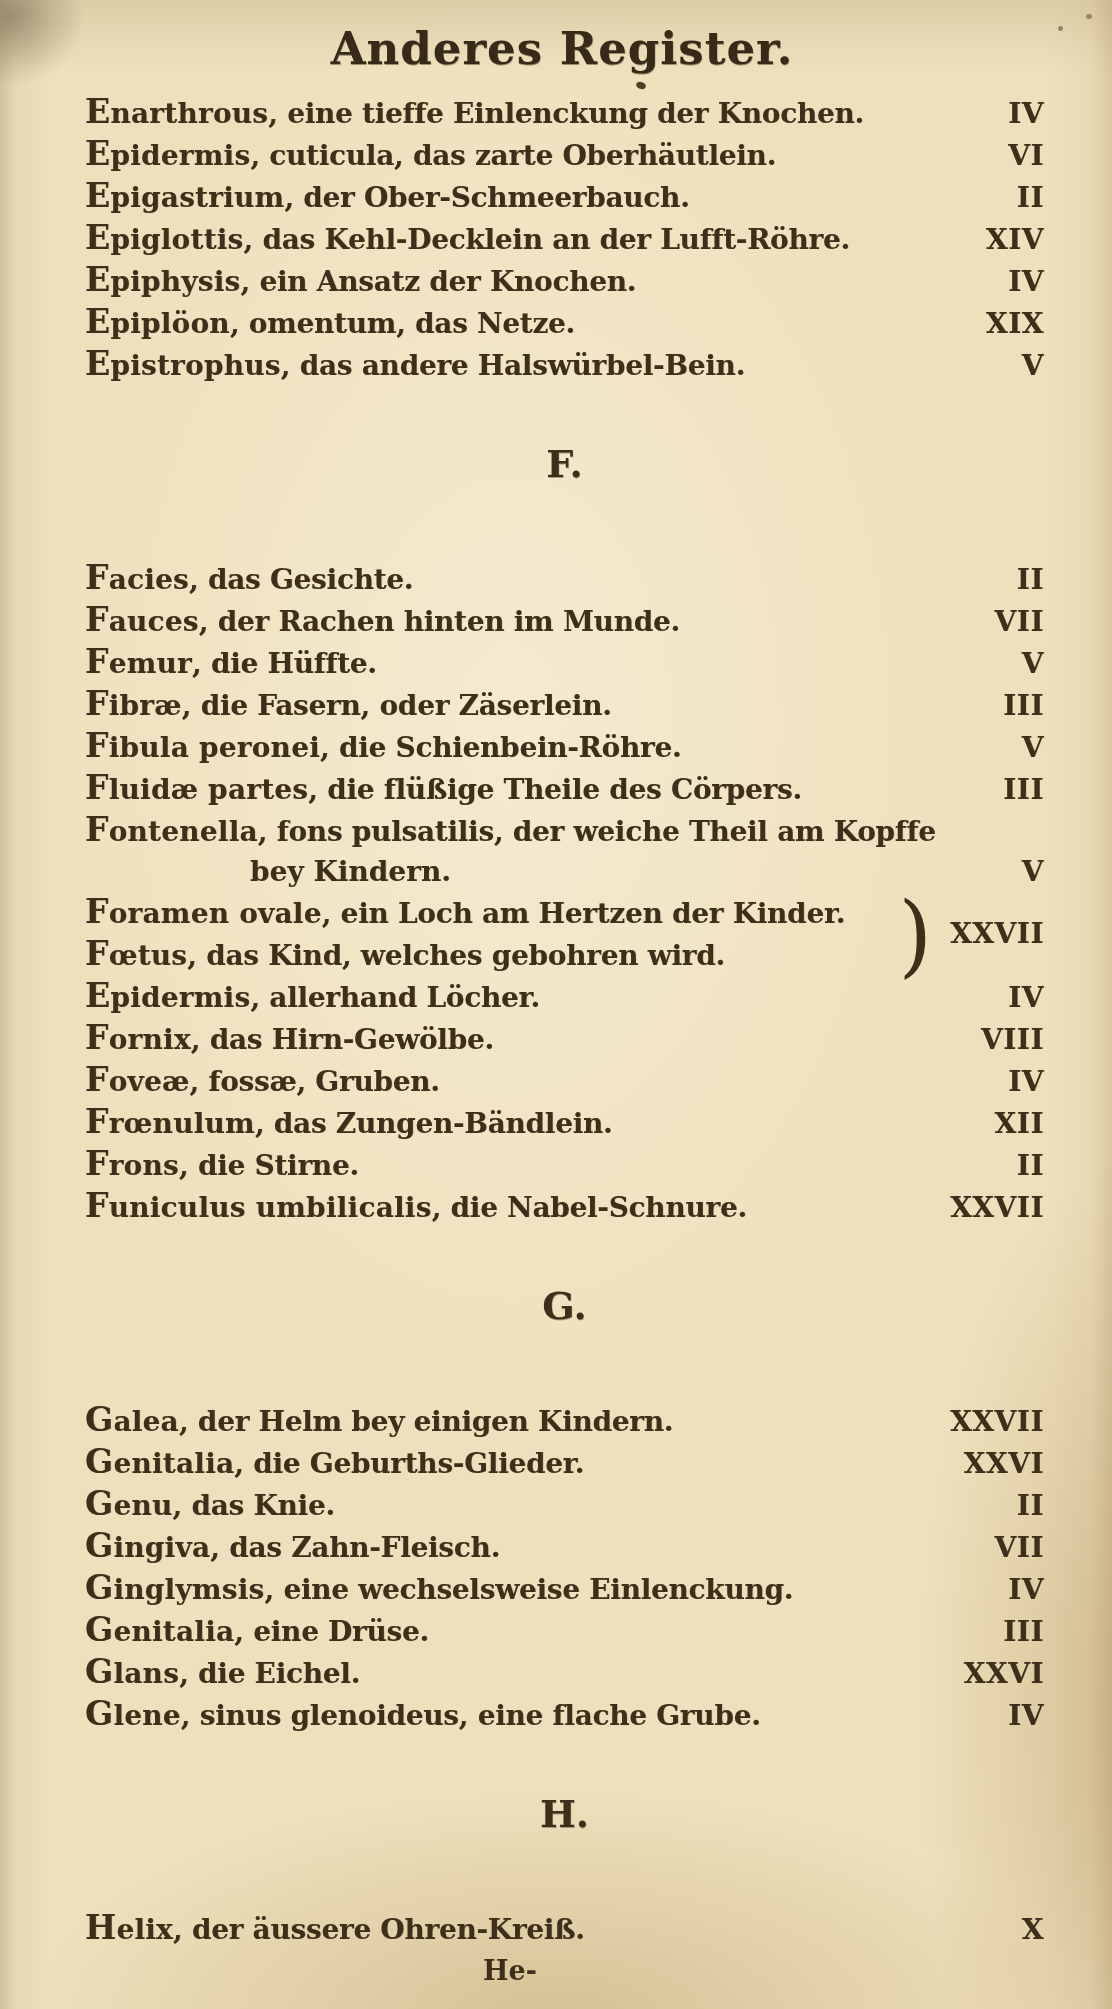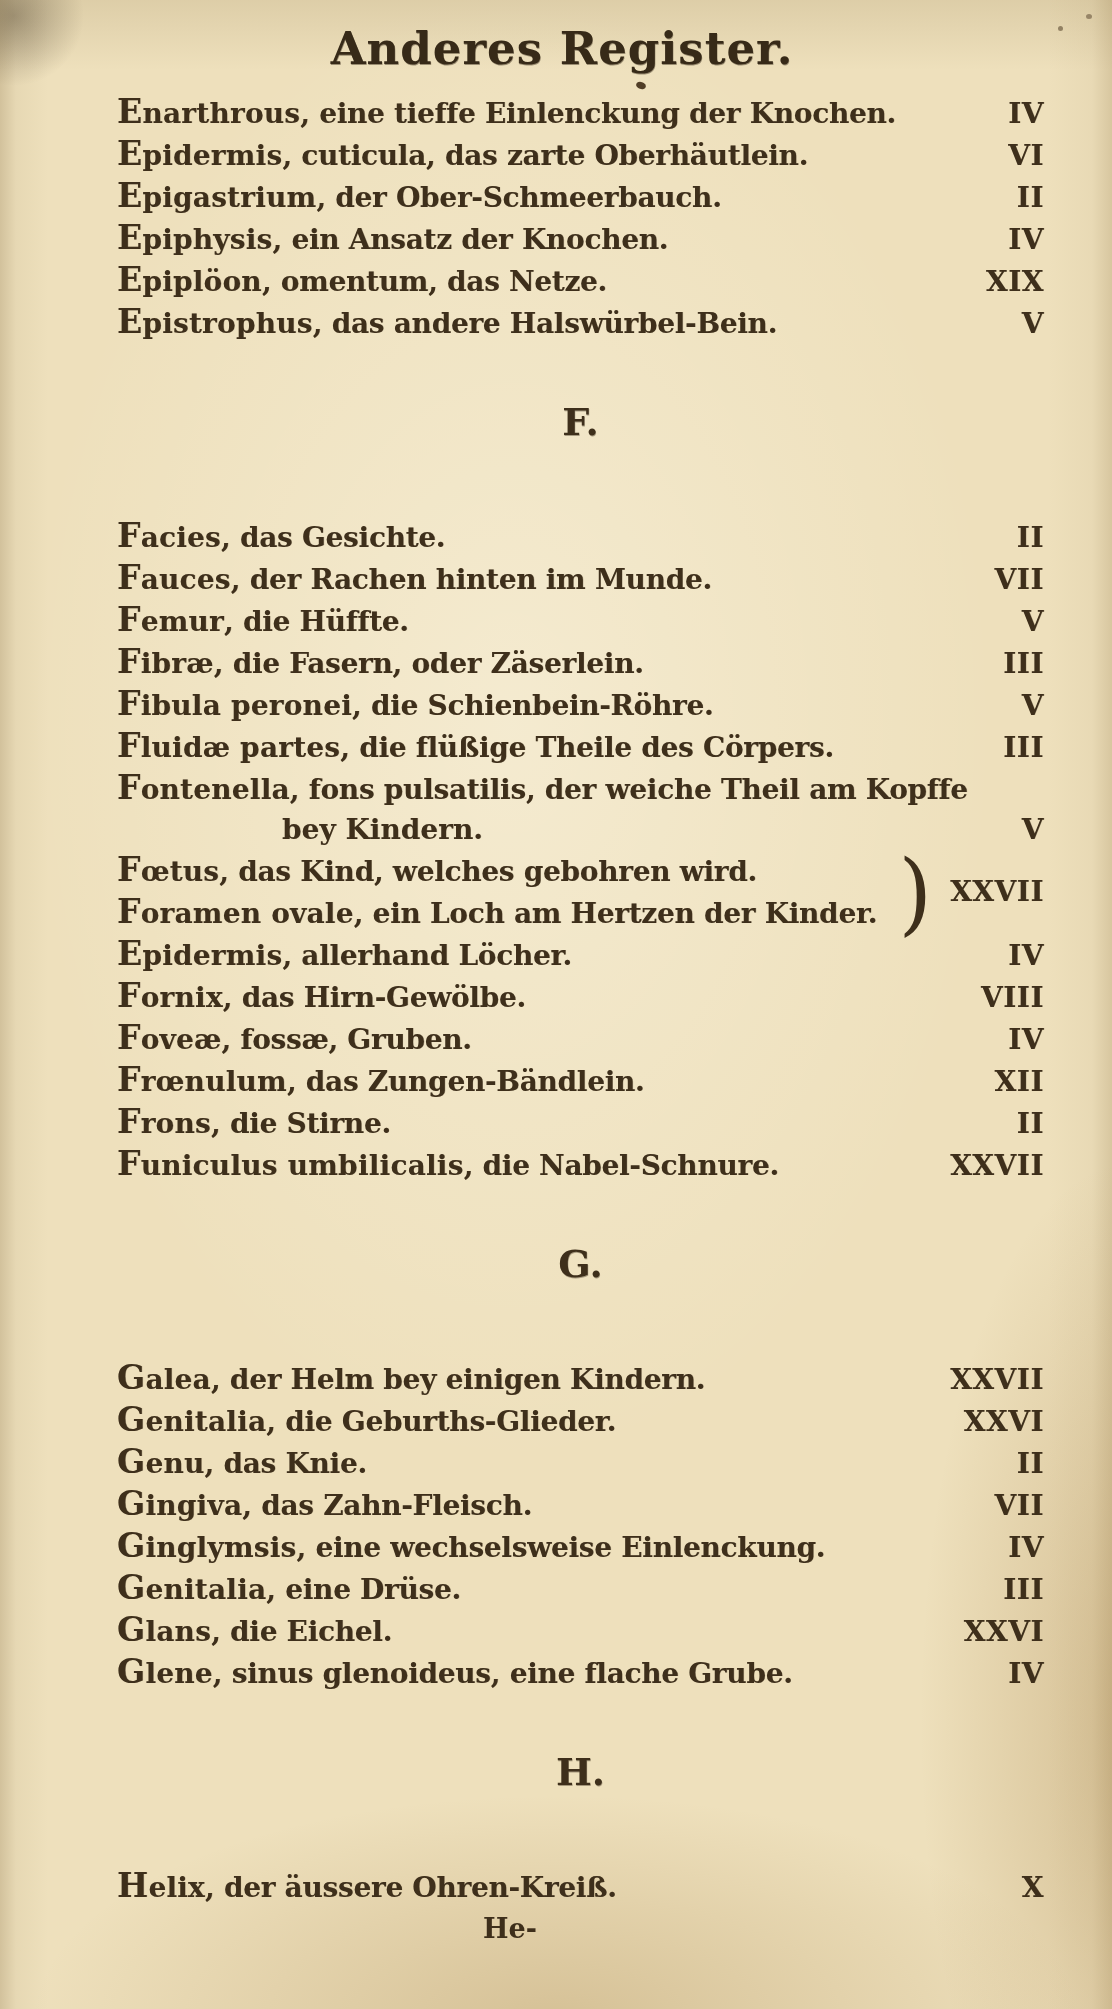--- a/index.html
+++ b/index.html
@@ -22,21 +22,21 @@
       #eee0bc;
   }
   .title{
     margin:0;padding-top:20px;height:58px;line-height:58px;
     text-align:center;
     font-size:45px;font-weight:700;letter-spacing:1px;
     color:#372a18;
     text-shadow:0.5px 0.5px 0 rgba(55,42,24,0.45);
     padding-left:12px;
   }
-  .register{padding:14px 68px 0 117px;}
+  .register{padding:14px 68px 0 85px;}
   .row{
     display:flex;justify-content:space-between;align-items:baseline;
     line-height:40px;font-size:28px;font-weight:700;
     text-shadow:0.4px 0.4px 0 rgba(62,47,27,0.30);
     white-space:nowrap;
   }
   .entry-text{flex:1;min-width:0;}
   .term{display:inline-block;letter-spacing:0.2px;}
   .term::first-letter{font-size:1.18em;}
   .rest{letter-spacing:-0.3px;}
@@ -81,20 +81,24 @@
       </div>
       <div class="row">
         <span class="entry-text"><span class="term">Epidermis</span><span class="rest">, cuticula, das zarte Oberhäutlein.</span></span>
         <span class="ref">VI</span>
       </div>
       <div class="row">
         <span class="entry-text"><span class="term">Epigastrium</span><span class="rest">, der Ober-Schmeerbauch.</span></span>
         <span class="ref">II</span>
       </div>
       <div class="row">
+        <span class="entry-text"><span class="term">Epiglottis</span><span class="rest">, das Kehl-Decklein an der Lufft-Röhre.</span></span>
+        <span class="ref">XIV</span>
+      </div>
+      <div class="row">
         <span class="entry-text"><span class="term">Epiphysis</span><span class="rest">, ein Ansatz der Knochen.</span></span>
         <span class="ref">IV</span>
       </div>
       <div class="row">
         <span class="entry-text"><span class="term">Epiplöon</span><span class="rest">, omentum, das Netze.</span></span>
         <span class="ref">XIX</span>
       </div>
       <div class="row">
         <span class="entry-text"><span class="term">Epistrophus</span><span class="rest">, das andere Halswürbel-Bein.</span></span>
         <span class="ref">V</span>
@@ -126,22 +130,22 @@
       </div>
       <div class="row">
         <span class="entry-text"><span class="term">Fontenella</span><span class="rest">, fons pulsatilis, der weiche Theil am Kopffe</span></span>
       </div>
       <div class="row cont-row">
         <span class="entry-text cont">bey Kindern.</span>
         <span class="ref">V</span>
       </div>
       <div class="row braced">
         <div class="braced-lines">
+          <div class="line"><span class="entry-text"><span class="term">Foramen ovale</span><span class="rest">, ein Loch am Hertzen der Kinder.</span></span></div>
           <div class="line"><span class="entry-text"><span class="term">Fœtus</span><span class="rest">, das Kind, welches gebohren wird.</span></span></div>
-          <div class="line"><span class="entry-text"><span class="term">Foramen ovale</span><span class="rest">, ein Loch am Hertzen der Kinder.</span></span></div>
         </div>
         <span class="brace">)</span>
         <span class="ref">XXVII</span>
       </div>
       <div class="row">
         <span class="entry-text"><span class="term">Epidermis</span><span class="rest">, allerhand Löcher.</span></span>
         <span class="ref">IV</span>
       </div>
       <div class="row">
         <span class="entry-text"><span class="term">Fornix</span><span class="rest">, das Hirn-Gewölbe.</span></span>

